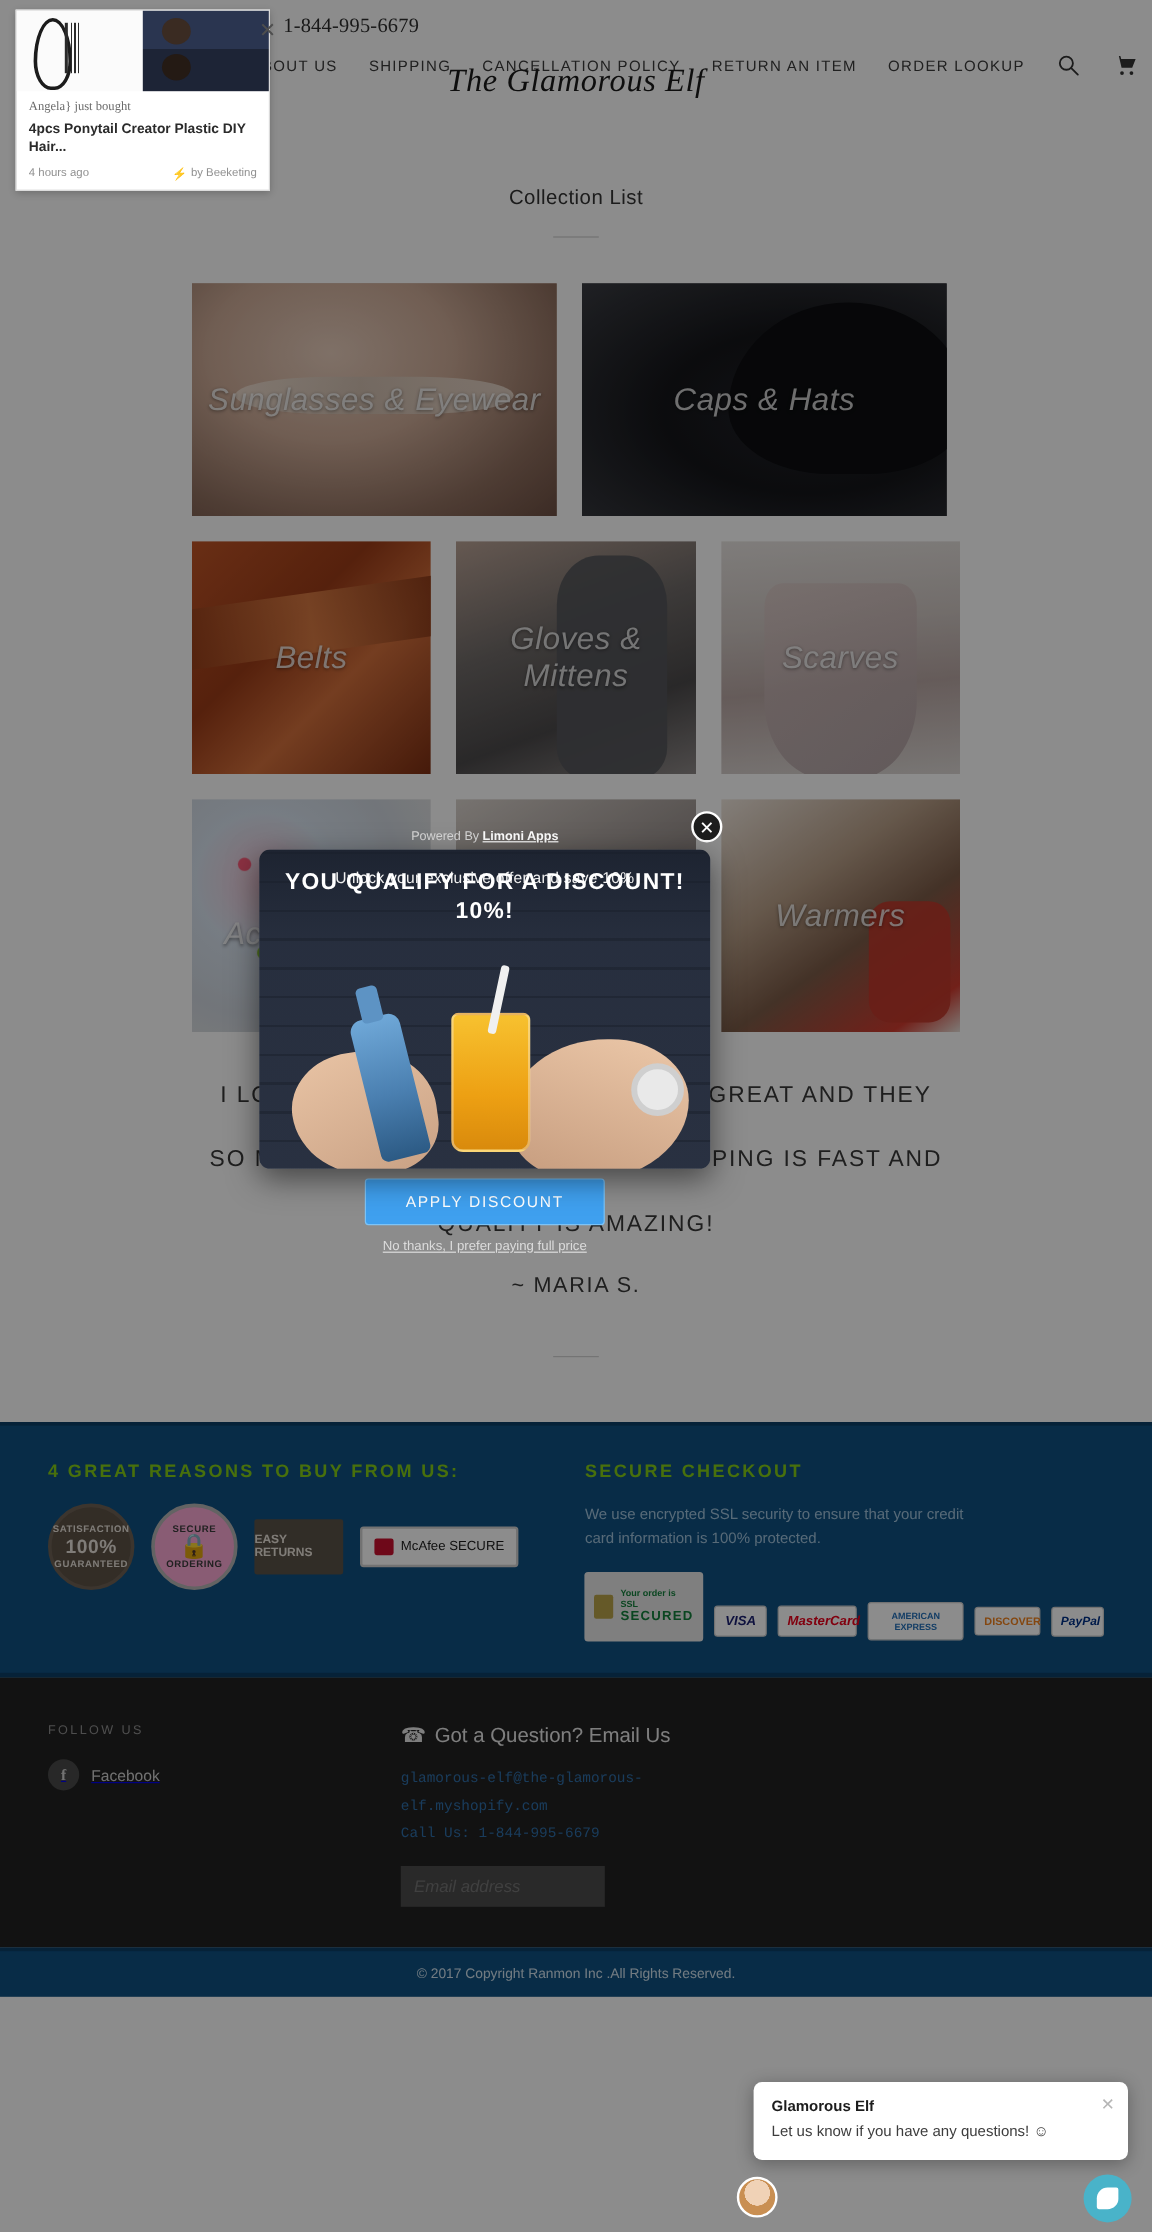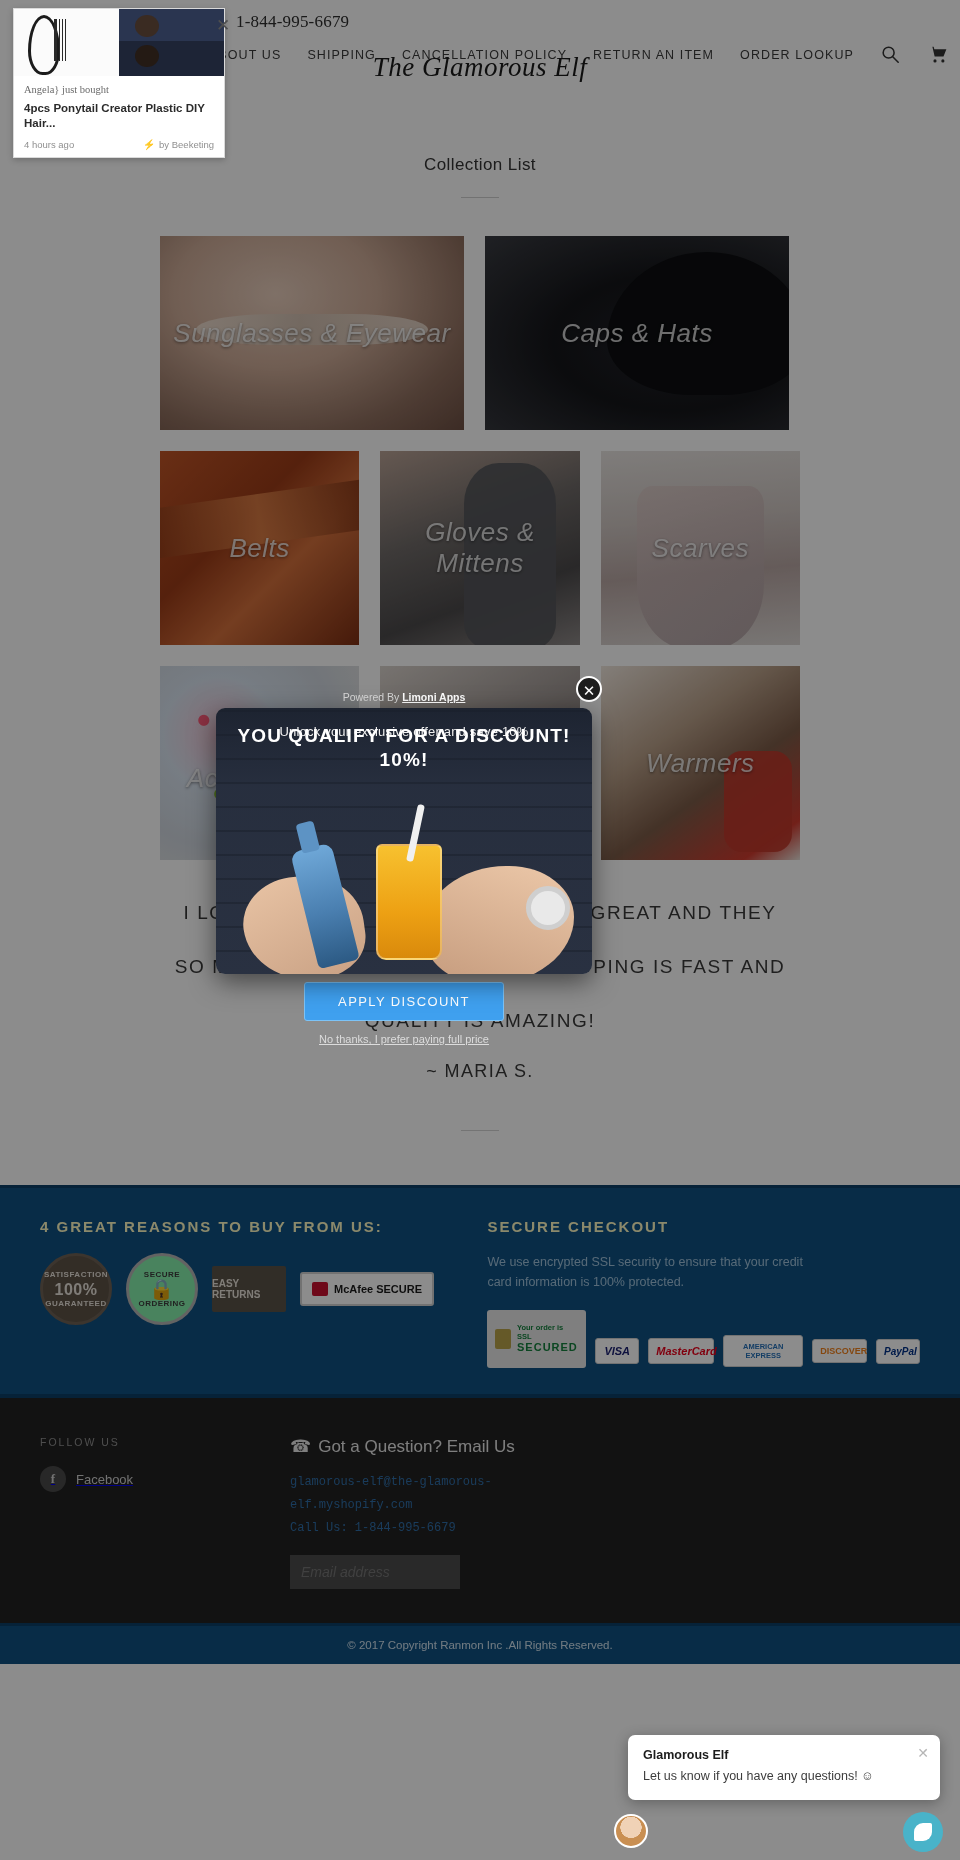--- a/index.html
+++ b/index.html
@@ -115,41 +115,41 @@
   
   .trustbar {
     margin-top: 54px; background: #0f5182; border-top: 3px solid #0b3f66;
     border-bottom: 4px solid #0b3f66; padding: 30px 0 26px;
   }
   .trust-inner { width: 880px; margin: 0 auto; display: flex; gap: 52px; }
   .trust-col-a { width: 400px; }
   .trust-col-b { flex: 1; }
   .trust-h {
     font-size: 15px; font-weight: bold; letter-spacing: 2px;
-    color: #fef9c3; margin-bottom: 18px;
+    color: #84cc16; margin-bottom: 18px;
   }
   .trust-p { font-size: 12.5px; line-height: 1.55; color: #9fc1da; max-width: 320px; }
   .badges { display: flex; align-items: center; gap: 14px; margin-top: 6px; }
   .badge-circle {
     width: 72px; height: 72px; border-radius: 50%;
     background: #5d5246; color: #e8e2da;
     display: flex; flex-direction: column; align-items: center; justify-content: center;
     font-size: 8px; font-weight: bold; letter-spacing: .5px; text-align: center; line-height: 1.2;
     border: 3px solid #6d6155;
   }
-  .badge-circle.grey { background: #86efac; border-color: #b4b4b4; color: #3c3c3c; text-align: right; }
+  .badge-circle.grey { background: #f9a8d4; border-color: #b4b4b4; color: #3c3c3c; text-align: right; }
   .badge-circle .big { font-size: 16px; }
   .badge-easy {
     width: 74px; height: 46px; background: #5a5248; color: #e9e3da;
     display: flex; align-items: center; justify-content: center;
     font-size: 10px; font-weight: bold; border-radius: 2px; position: relative;
   }
   .badge-mcafee {
     background: #ffffff; color: #1b1b1b; border: 2px solid #d0d0d0;
-    border-radius: 3px; padding: 8px 10px; font-size: 11px; font-weight: bold;
+    border-radius: 3px; padding: 8px 10px; font-size: 11px; font-weight: normal;
     display: flex; align-items: center; gap: 6px;
   }
   .mcafee-mark { width: 16px; height: 14px; background: #c8102e; border-radius: 2px; }
   .pay-row { display: flex; align-items: center; gap: 9px; margin-top: 18px; }
   .ssl-chip {
     background: #e8e8e8; color: #15803d; border-radius: 3px; padding: 14px 8px;
     display: flex; align-items: center; gap: 6px;
   }
   .ssl-chip .lockbox { width: 16px; height: 20px; background: #b9a24a; border-radius: 2px; }
   .ssl-chip .txt { font-size: 7.5px; line-height: 1.15; font-weight: bold; }
@@ -159,21 +159,21 @@
     padding: 6px 7px; font-size: 11px; font-weight: bold; font-style: italic;
     color: #1a1f71; min-width: 44px; text-align: center; margin-top: 24px;
   }
   .pay-card.mc { color: #eb001b; }
   .pay-card.amex { color: #2671b9; font-size: 7.5px; font-style: normal; }
   .pay-card.disc { color: #f0821e; font-size: 9px; font-style: normal; }
   .pay-card.pp { color: #003087; font-size: 10px; }
 
   
   .footer { background: #222222; padding: 38px 0 34px; }
-  .footer-inner { width: 880px; margin: 0 auto; display: flex; }
+  .footer-inner { width: 880px; margin: 0 auto; display: flex; gap: 44px; }
   .f-col1 { width: 250px; }
   .f-col2 { width: 250px; }
   .f-col3 { flex: 1; }
   .f-h {
     font-size: 10.5px; letter-spacing: 2px; color: #8f8f8f;
     text-transform: uppercase; margin-bottom: 18px;
   }
   .social { display: flex; align-items: center; gap: 10px; }
   .fb-circle {
     width: 26px; height: 26px; border-radius: 50%; background: #4a4a4a;

